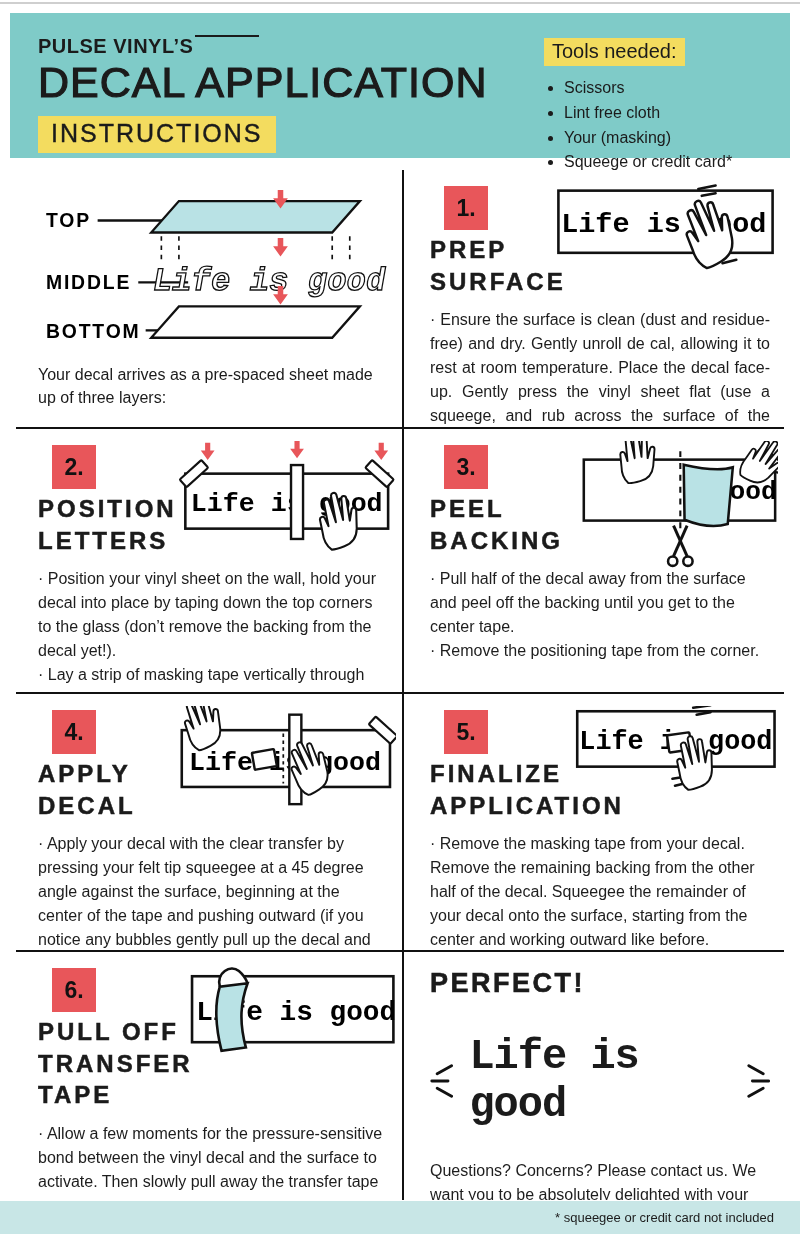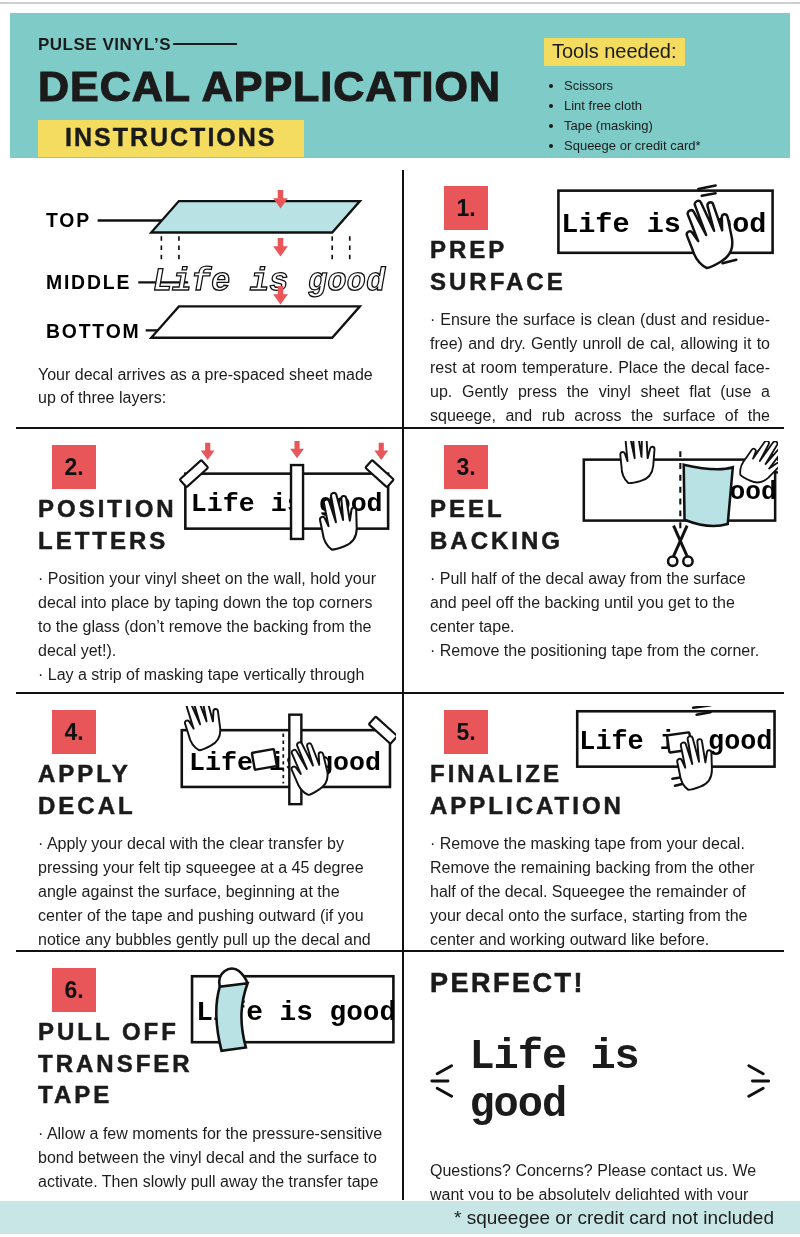--- a/index.html
+++ b/index.html
@@ -8,31 +8,31 @@
   }
   *{box-sizing:border-box;margin:0;padding:0}
   html,body{background:#fff}
   body{font-family:"Liberation Sans",sans-serif;color:var(--ink);width:800px}
   .page{position:relative;width:800px;height:1237px;background:#fff;overflow:hidden}
   .photo-edge{position:absolute;top:2px;left:0;right:0;height:2px;background:#cfcfcf}
 
   
   .header{position:absolute;left:10px;right:10px;top:13px;height:145px;background:var(--teal);
           display:flex;justify-content:space-between;padding:22px 34px 0 28px}
-  .brand{font-size:17px;font-weight:bold;letter-spacing:.5px;display:flex;align-items:center;gap:2px}
+  .brand{font-size:20px;font-weight:bold;letter-spacing:.5px;display:flex;align-items:flex-start;gap:2px}
   .brand-tail{display:inline-block;width:64px;border-bottom:2px solid var(--ink);margin-bottom:2px}
-  .page-title{font-size:43px;font-weight:bold;letter-spacing:1px;margin-top:7px;
+  .page-title{font-size:43px;font-weight:normal;letter-spacing:1px;
               -webkit-text-stroke:1.2px var(--ink)}
   .instr-chip{display:inline-block;background:var(--yellow);color:var(--ink);
-              font-size:25px;font-weight:bold;letter-spacing:2px;padding:3px 27px 5px;margin-top:9px;
+              font-size:25px;font-weight:normal;letter-spacing:2px;padding:3px 13px 5px;margin-top:9px;
               -webkit-text-stroke:.4px var(--ink)}
   .tools{width:212px;padding-top:3px}
   .tools-chip{display:inline-block;background:var(--yellow);font-size:20px;padding:2px 8px 3px}
   .tools ul{margin:10px 0 0 20px}
-  .tools li{font-size:13px;line-height:1.55}
+  .tools li{font-size:16px;line-height:1.55}
 
   
   .grid{position:absolute;top:170px;left:16px;width:768px;display:grid;
         grid-template-columns:386px 382px;grid-template-rows:257px 265px 258px 250px}
   .cell{position:relative;padding:16px 14px 0 22px;overflow:hidden}
   .cell.right{border-left:2px solid #111;padding-left:26px}
   .cell.rowline{border-top:2px solid #111}
 
   .step-badge{width:44px;height:44px;background:var(--red);color:#111;font-size:23px;font-weight:bold;
               display:flex;align-items:center;justify-content:center;margin-left:14px}
@@ -51,21 +51,21 @@
 
   
   .perfect{}
   .perfect-title{font-size:27px;font-weight:bold;letter-spacing:2.5px;-webkit-text-stroke:.6px var(--ink)}
   .perfect-decal{display:flex;align-items:center;justify-content:center;gap:16px;margin:34px 0 30px}
   .decal-big{font-family:"Liberation Mono",monospace;font-weight:bold;font-size:42px;letter-spacing:-1px}
 
   
   .footer-strip{position:absolute;left:0;right:0;top:1201px;height:33px;background:var(--teal_light);
                 display:flex;align-items:center;justify-content:flex-end;padding-right:26px;
-                font-size:19px;color:#1c1c1c}
+                font-size:13px;color:#1c1c1c}
 
   svg text.decal{font-family:"Liberation Mono",monospace;font-weight:bold}
 </style>
 </head>
 <body>
 
 <svg width="0" height="0" style="position:absolute" aria-hidden="true">
   <defs>
     <path id="handShape" d="M16,82 C10,74 9,64 11,54 L13,36 C13.5,31 20,31 20.5,36 L22,48 L26,14 C26.5,9 34,9 34,14 L34,46 L39,8 C39.5,3 47,3 47,8 L45,46 L52,16 C53.5,11 60,12.5 59,17.5 L54,50 L61,36 C63,32 68.5,34 67.5,38.5 L60,64 C56,76 47,82.5 35,83 C27,83.5 20,83.5 16,82 Z" fill="#fff" stroke="#111" stroke-width="3" stroke-linejoin="round"></path>
     <g id="tapeShape">
@@ -92,21 +92,21 @@
         <span class="brand-tail"></span>
       </div>
       <div class="page-title">DECAL APPLICATION</div>
       <div class="instr-chip">INSTRUCTIONS</div>
     </div>
     <div class="tools">
       <span class="tools-chip">Tools needed:</span>
       <ul>
         <li>Scissors</li>
         <li>Lint free cloth</li>
-        <li>Tape (masking)</li>
+        <li>Your (masking)</li>
         <li>Squeege or credit card*</li>
       </ul>
     </div>
   </div>
 
   <div class="grid">
 
     <div class="cell intro">
       <svg class="intro-art" width="352" height="157" viewBox="0 0 380 170">
         <text x="8" y="40" font-size="21" font-weight="bold" letter-spacing="2">TOP</text>

